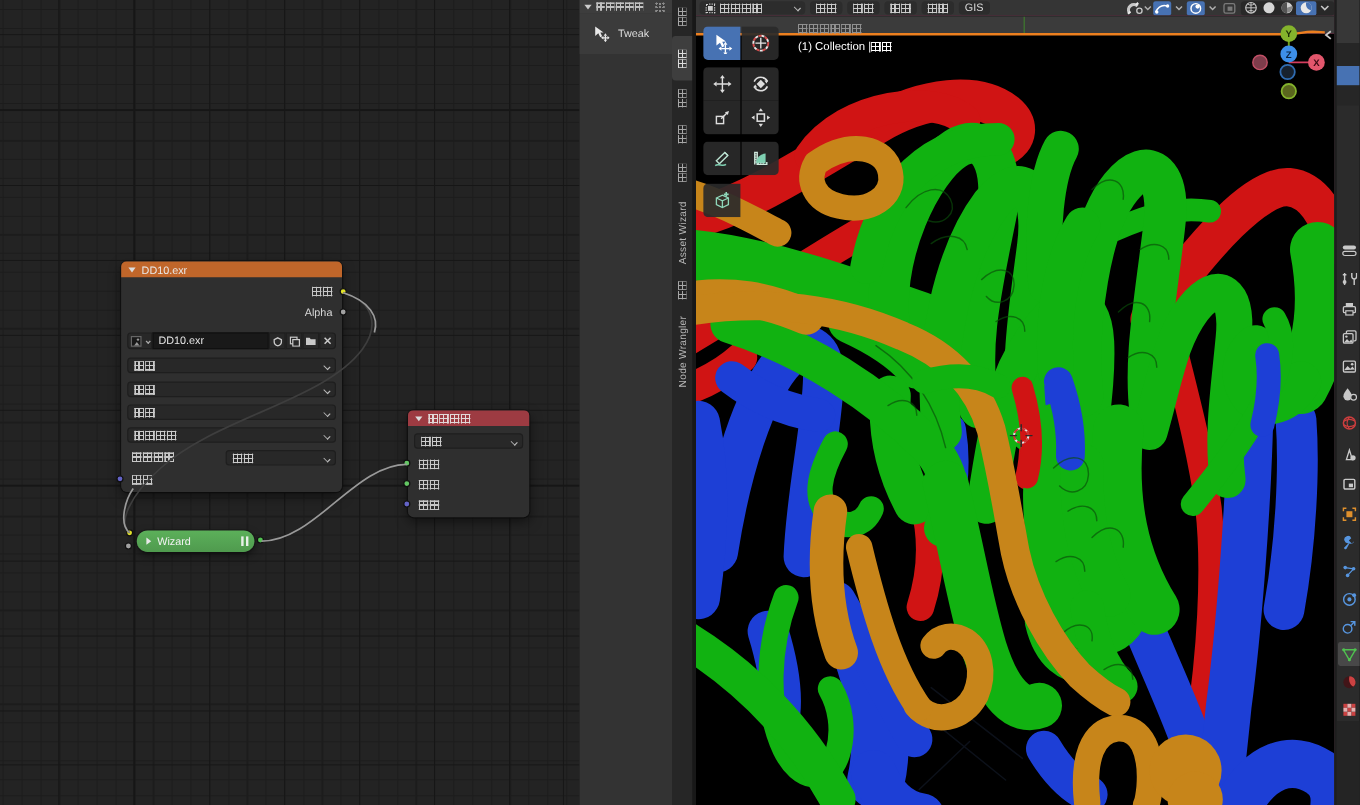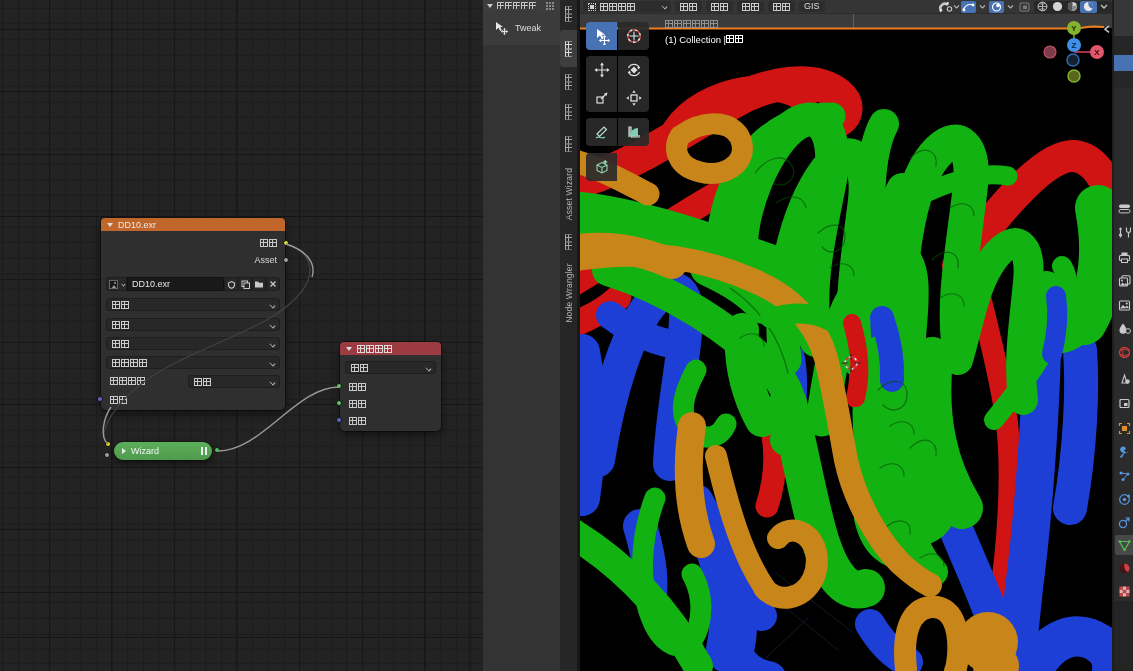--- a/index.html
+++ b/index.html
@@ -59,21 +59,21 @@
   .pic { position:absolute; left:1px; width:19px; height:19px; display:flex; align-items:center; justify-content:center; }
 </style>
 </head>
 <body>
 <div id="stage">
   <div class="abs" id="nodeed">
 
     <div class="node" style="left:101px;top:218px;width:184px;height:192px;">
       <div class="nhead" style="background:#c0662a;"><span class="tri"></span>DD10.exr</div>
       <div class="abs" style="right:8px;top:21px;color:#d8d8d8;"><span class="cg"></span><span class="cg"></span></div>
-      <div class="abs" style="right:8px;top:37px;color:#d8d8d8;">Asset</div>
+      <div class="abs" style="right:8px;top:37px;color:#d8d8d8;">Alpha</div>
 
       <div class="abs" style="left:5px;top:59px;height:14px;width:174px;display:flex;">
         <div style="width:21px;height:14px;background:#282828;border:1px solid #1e1e1e;border-radius:3px 0 0 3px;position:relative;">
           <div style="position:absolute;left:2px;top:2px;width:9px;height:9px;background:#191919;border:1px solid #666;overflow:hidden;">
               <i style="position:absolute;left:1px;top:4px;width:0;height:0;border-left:3.5px solid transparent;border-right:3.5px solid transparent;border-bottom:4px solid #999;"></i>
               <i style="position:absolute;right:1px;top:1px;width:2px;height:2px;border-radius:50%;background:#999;"></i>
             </div>
           <div style="position:absolute;right:1px;top:5px;width:3px;height:3px;border-right:1.2px solid #aaa;border-bottom:1.2px solid #aaa;transform:rotate(45deg);"></div>
         </div>
         <div style="flex:1;height:14px;background:#191919;border:1px solid #101010;color:#e6e6e6;padding:1px 4px;">DD10.exr</div>

